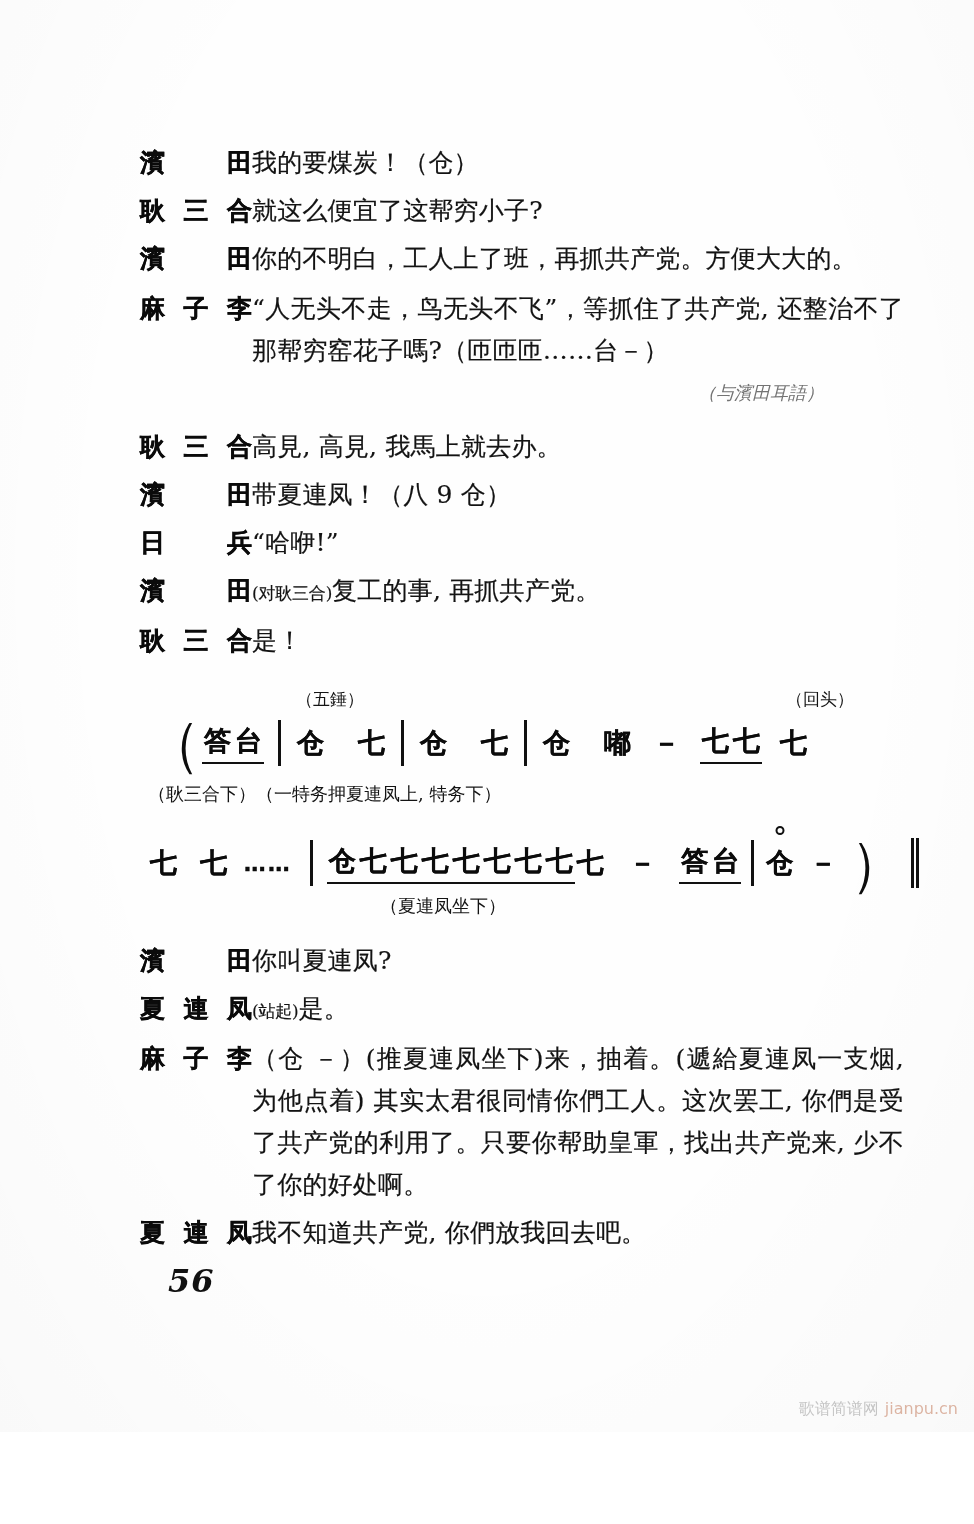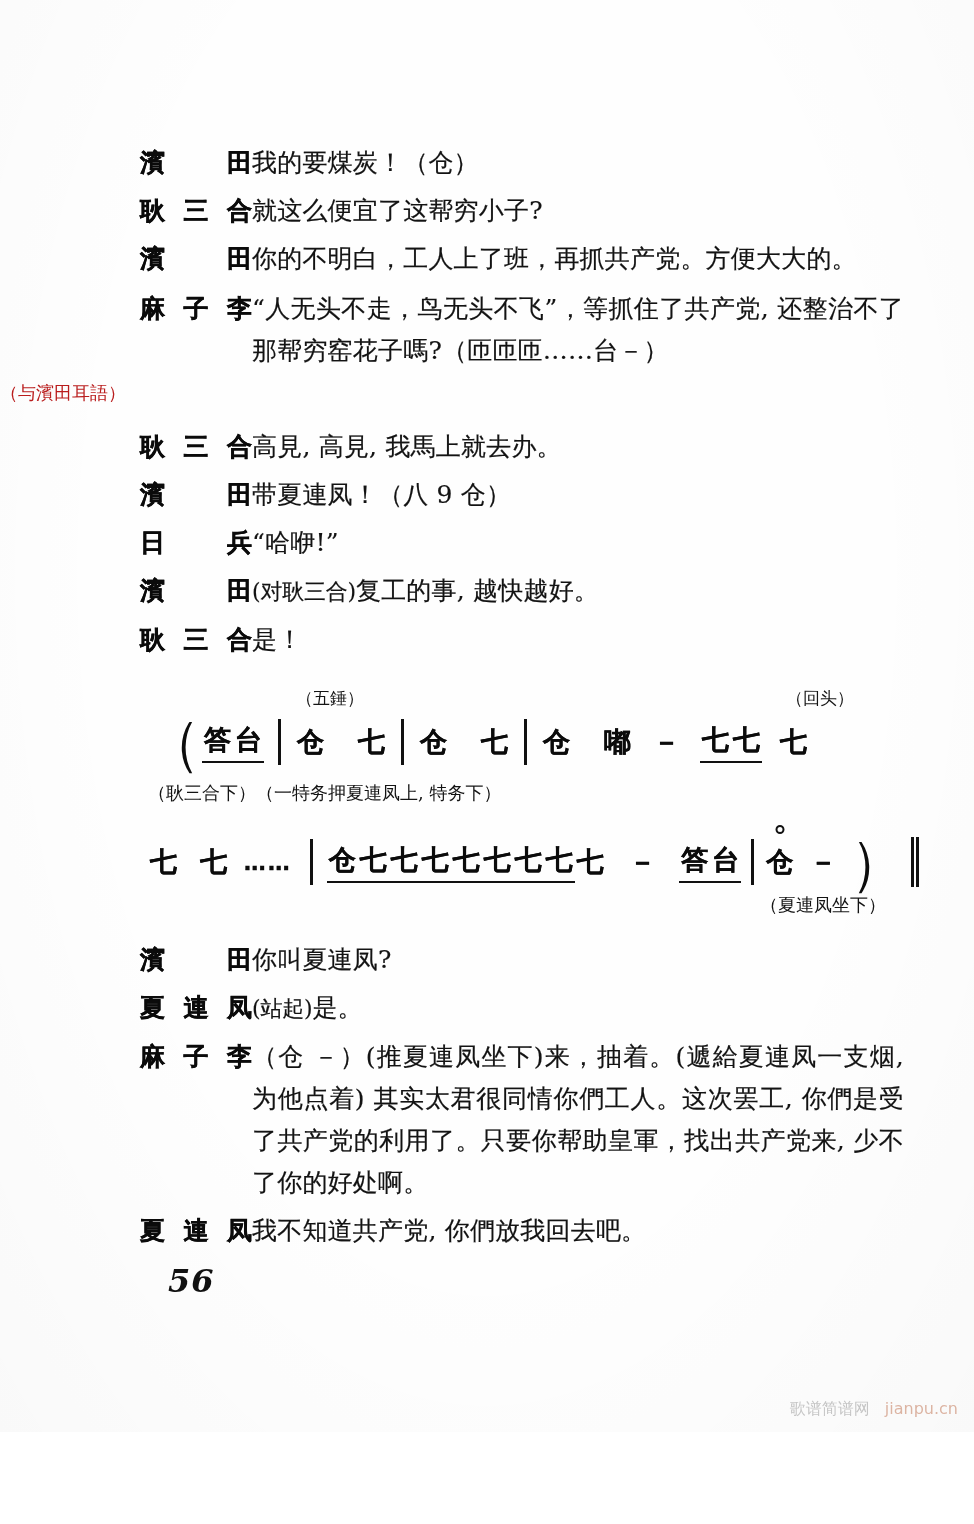--- a/index.html
+++ b/index.html
@@ -66,35 +66,37 @@
     flex: 1 1 auto;
     font-size: 25px;
     line-height: 42px;
     color: #131313;
     letter-spacing: 0.2px;
     text-align: justify;
     font-family: "DejaVu Serif", "Liberation Serif", serif;
     -webkit-text-stroke: 0.18px #131313;
   }
   .speech .sd {            
-    font-size: 22px;
+    font-size: 17px;
     letter-spacing: -0.2px;
   }
 
   .row-gap-sm { margin-bottom: 10px; }
   .row-gap-lg { margin-bottom: 26px; }
 
   
   .sd-right {
     padding: 0 150px 0 0;
+    text-align: right;
     font-size: 18px;
     line-height: 30px;
     margin-top: -4px;
     margin-bottom: 18px;
-    color: #b91c1c;
+    color: #737373;
+    font-style: italic;
   }
 
   
   .notation-block {
     position: relative;
     padding-left: 148px;
     padding-right: 60px;
     margin-bottom: 4px;
   }
   .note-annot-row {
@@ -184,21 +186,21 @@
   .note-caption {
     font-size: 18px;
     line-height: 28px;
     color: #141414;
     padding-left: 148px;
     white-space: nowrap;
   }
   .note-caption.right {
     padding-left: 0;
     padding-right: 88px;
-    text-align: right;
+    text-align: center;
   }
 
   
   .page-number {
     position: absolute;
     left: 168px;
     top: 1262px;
     font-size: 32px;
     font-weight: bold;
     font-style: italic;
@@ -207,21 +209,21 @@
     letter-spacing: 1px;
   }
 
   
   .watermark {
     position: absolute;
     right: 16px;
     bottom: 12px;
     display: flex;
     align-items: baseline;
-    gap: 15px;
+    gap: 6px;
     opacity: 0.55;
     justify-content: space-between;
   }
   .watermark .wm-cn {
     font-size: 16px;
     color: #9a9a9a;
     font-family: "DejaVu Sans", "Liberation Sans", sans-serif;
   }
   .watermark .wm-url {
     font-size: 16px;
@@ -268,21 +270,21 @@
       <div class="speech">带夏連凤！（八 9 仓）</div>
     </div>
 
     <div class="line">
       <div class="speaker">日　兵</div>
       <div class="speech">“哈咿!”</div>
     </div>
 
     <div class="line">
       <div class="speaker">濱　田</div>
-      <div class="speech"><span class="sd">(对耿三合)</span><span>复工的事, 越快越好。</span></div>
+      <div class="speech"><span class="sd">(对耿三合)</span><span>复工的事, 再抓共产党。</span></div>
     </div>
 
     <div class="line row-gap-lg">
       <div class="speaker">耿三合</div>
       <div class="speech">是！</div>
     </div>
 
     <div class="notation-block" style="margin-top:16px;">
       <div class="note-annot-row">
         <div class="note-annot" style="left:148px;">（五錘）</div>

